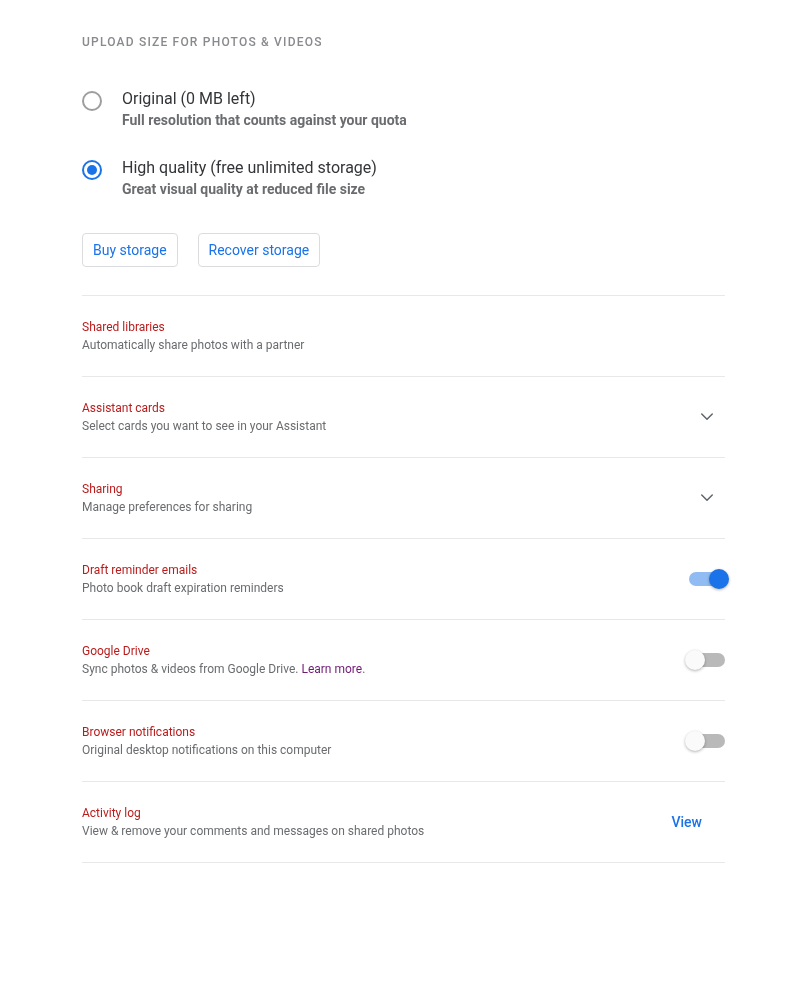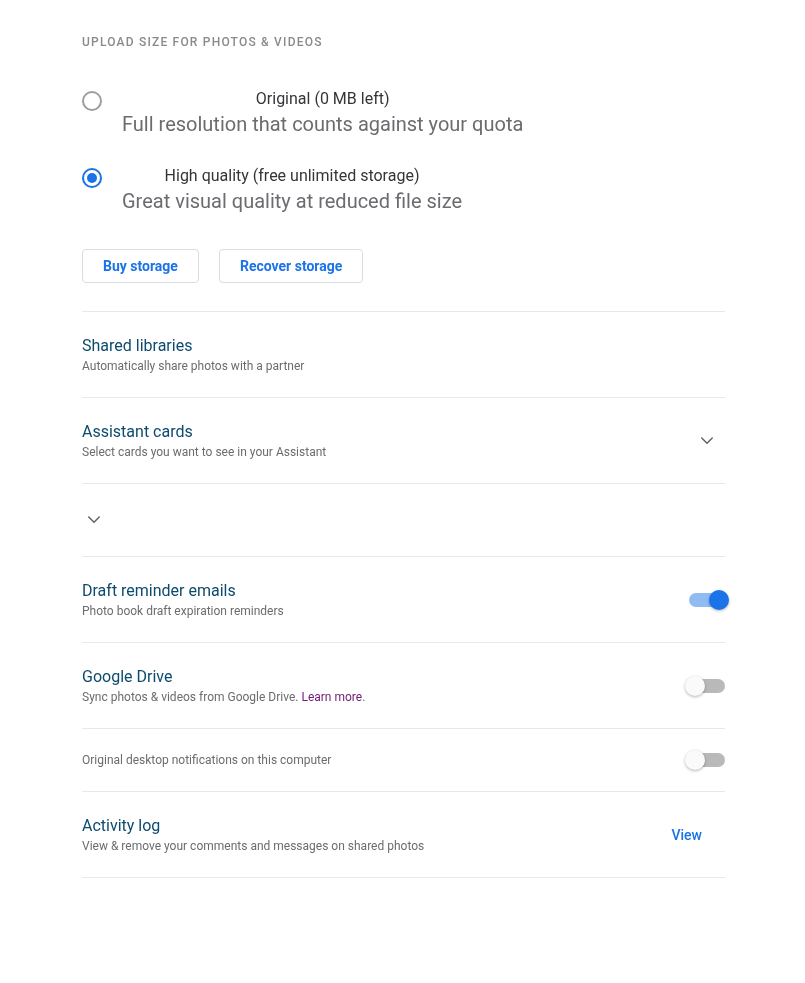--- a/index.html
+++ b/index.html
@@ -56,60 +56,60 @@
       background: #1a73e8;
     }
     .radio-text {
       display: flex;
       flex-direction: column;
     }
     .radio-title {
       font-size: 16px;
       color: #333538;
       margin-bottom: 4px;
-      text-align: center;
     }
     .radio-desc {
-      font-size: 20px;
+      font-size: 14px;
       color: #6a6c6f;
+      font-weight: bold;
     }
     .button-row {
       display: flex;
       gap: 20px;
       margin-bottom: 28px;
     }
     .outline-button {
       border: 1px solid #dadce0;
       background: #fff;
       color: #1a73e8;
       font-size: 14px;
-      font-weight: 700;
-      padding: 8px 20px;
+      font-weight: 400;
+      padding: 8px 10px;
       border-radius: 4px;
       cursor: pointer;
       font-family: inherit;
     }
     .divider {
       height: 1px;
       background: #e8e8e8;
     }
     .setting-row {
       display: flex;
       align-items: center;
       justify-content: space-between;
       padding: 24px 0;
       border-bottom: 1px solid #e8e8e8;
     }
     .setting-text {
       display: flex;
       flex-direction: column;
     }
     .setting-title {
-      font-size: 16px;
-      color: #0c4a6e;
+      font-size: 12px;
+      color: #b91c1c;
       margin-bottom: 4px;
     }
     .setting-desc {
       font-size: 12px;
       color: #6a6c6f;
     }
     .setting-desc .learn-more {
       color: #701a75;
       cursor: pointer;
     }
@@ -208,20 +208,24 @@
     <div class="setting-desc">Select cards you want to see in your Assistant</div>
   </div>
   <div class="chevron">
     <svg viewBox="0 0 24 24">
         <path d="M3 7 L12 16 L21 7" stroke="#5f6368" stroke-width="2.5" fill="none" stroke-linecap="round" stroke-linejoin="round"></path>
       </svg>
   </div>
 </div>
 
 <div class="setting-row">
+  <div class="setting-text">
+    <div class="setting-title">Sharing</div>
+    <div class="setting-desc">Manage preferences for sharing</div>
+  </div>
   <div class="chevron">
     <svg viewBox="0 0 24 24">
         <path d="M3 7 L12 16 L21 7" stroke="#5f6368" stroke-width="2.5" fill="none" stroke-linecap="round" stroke-linejoin="round"></path>
       </svg>
   </div>
 </div>
 
 <div class="setting-row">
   <div class="setting-text">
     <div class="setting-title">Draft reminder emails</div>
@@ -237,20 +241,21 @@
     <div class="setting-title">Google Drive</div>
     <div class="setting-desc"><span>Sync photos &amp; videos from Google Drive. </span><span class="learn-more">Learn more</span><span>.</span></div>
   </div>
   <div class="toggle toggle-off">
     <div class="knob"></div>
   </div>
 </div>
 
 <div class="setting-row">
   <div class="setting-text">
+    <div class="setting-title">Browser notifications</div>
     <div class="setting-desc">Original desktop notifications on this computer</div>
   </div>
   <div class="toggle toggle-off">
     <div class="knob"></div>
   </div>
 </div>
 
 <div class="setting-row">
   <div class="setting-text">
     <div class="setting-title">Activity log</div>

